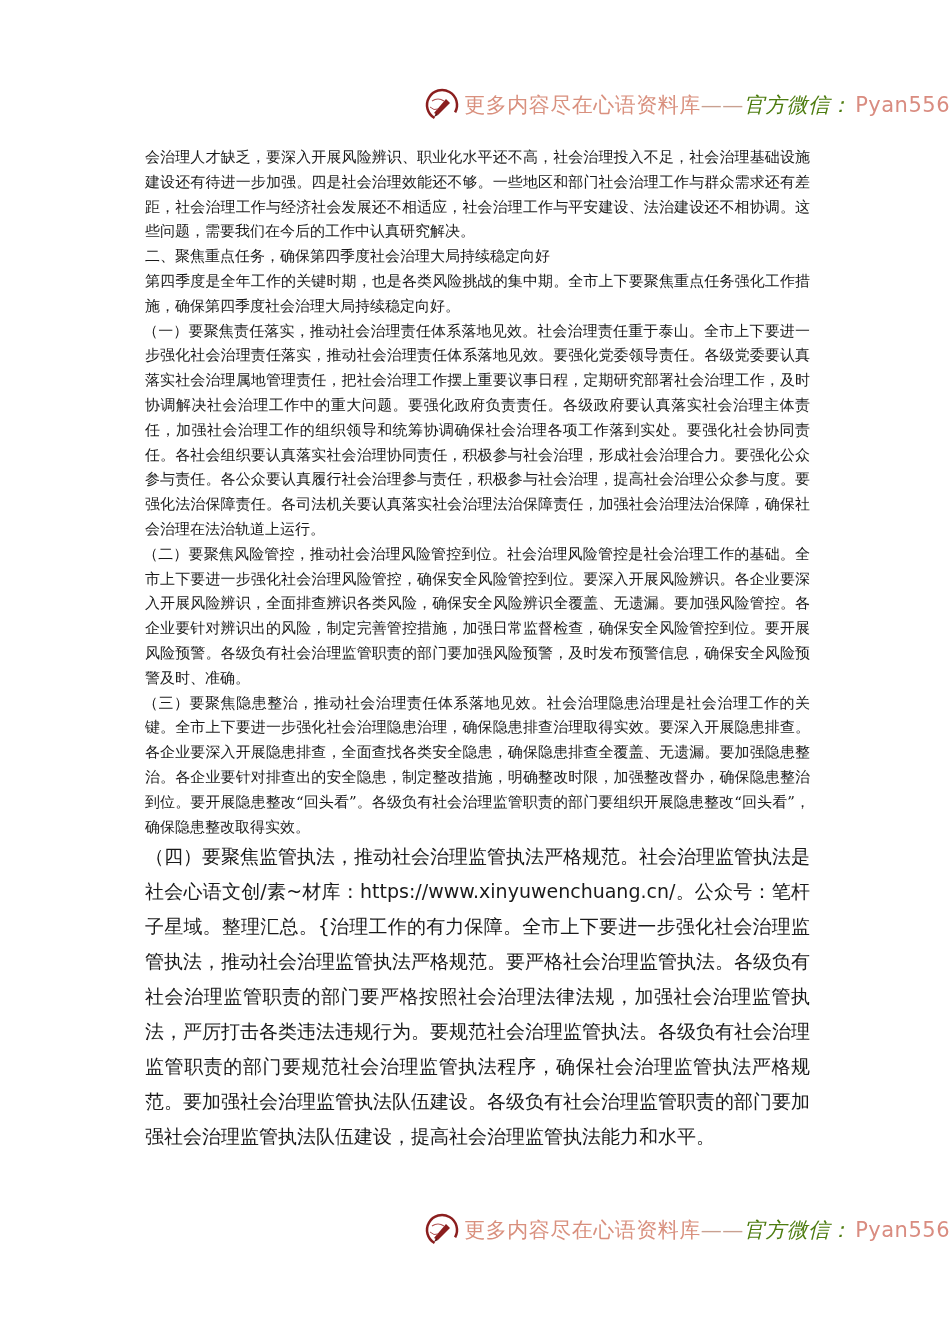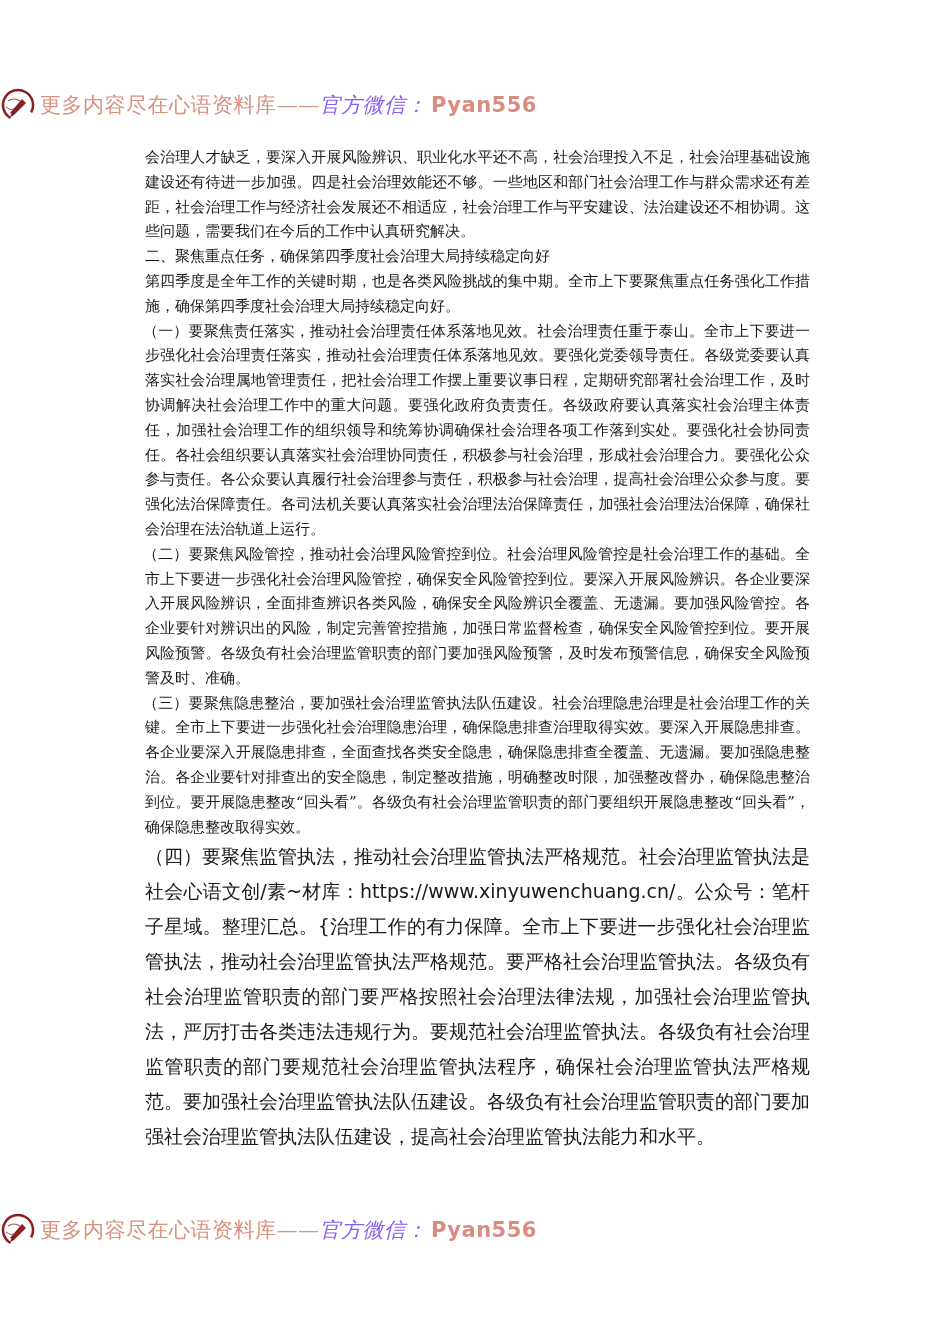--- a/index.html
+++ b/index.html
@@ -15,21 +15,21 @@
       font-family: "DejaVu Serif", "Liberation Serif", serif;
       color: #1a1a1a;
     }
     .banner {
       position: absolute;
       left: 0;
       width: 950px;
       height: 44px;
       display: flex;
       align-items: center;
-      justify-content: flex-start;
+      justify-content: flex-end;
     }
     .banner.top { top: 83px; }
     .banner.bottom { top: 1208px; }
     .banner-inner {
       display: flex;
       align-items: center;
       gap: 4px;
     }
     .logo {
       width: 36px;
@@ -38,27 +38,26 @@
     }
     .banner-text {
       font-family: "DejaVu Serif", serif;
       font-size: 21px;
       letter-spacing: 0.5px;
       display: flex;
       align-items: center;
     }
     .banner-brand { color: #d9907e; }
     .banner-dash { color: #c9a090; }
-    .banner-label { color: #8b5cf6; font-style: italic; }
+    .banner-label { color: #4d7c0f; font-style: italic; }
     .banner-id {
       color: #d98c80;
       font-family: "DejaVu Sans", "Liberation Sans", sans-serif;
       font-size: 21px;
       margin-left: 4px;
-      font-weight: bold;
     }
     .content {
       position: absolute;
       left: 145px;
       top: 145px;
       width: 665px;
     }
     .line-block {
       font-size: 15px;
       line-height: 24.8px;
@@ -115,21 +114,21 @@
 
   <div class="line-block">
     <span class="bold indent-paren">（一）要聚焦责任落实，推动社会治理责任体系落地见效。</span><span>社会治理责任重于泰山。全市上下要进一步强化社会治理责任落实，推动社会治理责任体系落地见效。要强化党委领导责任。各级党委要认真落实社会治理属地管理责任，把社会治理工作摆上重要议事日程，定期研究部署社会治理工作，及时协调解决社会治理工作中的重大问题。要强化政府负责责任。各级政府要认真落实社会治理主体责任，加强社会治理工作的组织领导和统筹协调确保社会治理各项工作落到实处。要强化社会协同责任。各社会组织要认真落实社会治理协同责任，积极参与社会治理，形成社会治理合力。要强化公众参与责任。各公众要认真履行社会治理参与责任，积极参与社会治理，提高社会治理公众参与度。要强化法治保障责任。各司法机关要认真落实社会治理法治保障责任，加强社会治理法治保障，确保社会治理在法治轨道上运行。</span>
   </div>
 
   <div class="line-block">
     <span class="bold indent-paren">（二）要聚焦风险管控，推动社会治理风险管控到位。</span><span>社会治理风险管控是社会治理工作的基础。全市上下要进一步强化社会治理风险管控，确保安全风险管控到位。要深入开展风险辨识。各企业要深入开展风险辨识，全面排查辨识各类风险，确保安全风险辨识全覆盖、无遗漏。要加强风险管控。各企业要针对辨识出的风险，制定完善管控措施，加强日常监督检查，确保安全风险管控到位。要开展风险预警。各级负有社会治理监管职责的部门要加强风险预警，及时发布预警信息，确保安全风险预警及时、准确。</span>
   </div>
 
   <div class="line-block">
-    <span class="bold indent-paren">（三）要聚焦隐患整治，要加强社会治理监管执法队伍建设。</span><span>社会治理隐患治理是社会治理工作的关键。全市上下要进一步强化社会治理隐患治理，确保隐患排查治理取得实效。要深入开展隐患排查。各企业要深入开展隐患排查，全面查找各类安全隐患，确保隐患排查全覆盖、无遗漏。要加强隐患整治。各企业要针对排查出的安全隐患，制定整改措施，明确整改时限，加强整改督办，确保隐患整治到位。要开展隐患整改“回头看”。各级负有社会治理监管职责的部门要组织开展隐患整改“回头看”，确保隐患整改取得实效。</span>
+    <span class="bold indent-paren">（三）要聚焦隐患整治，推动社会治理责任体系落地见效。</span><span>社会治理隐患治理是社会治理工作的关键。全市上下要进一步强化社会治理隐患治理，确保隐患排查治理取得实效。要深入开展隐患排查。各企业要深入开展隐患排查，全面查找各类安全隐患，确保隐患排查全覆盖、无遗漏。要加强隐患整治。各企业要针对排查出的安全隐患，制定整改措施，明确整改时限，加强整改督办，确保隐患整治到位。要开展隐患整改“回头看”。各级负有社会治理监管职责的部门要组织开展隐患整改“回头看”，确保隐患整改取得实效。</span>
   </div>
 
   <div class="sans-block">
     <span>（四）要聚焦监管执法，推动社会治理监管执法严格规范。社会治理监管执法是社会心语文创/素~材库：https://www.xinyuwenchuang.cn/。公众号：笔杆子星域。整理汇总。{治理工作的有力保障。全市上下要进一步强化社会治理监管执法，推动社会治理监管执法严格规范。要严格社会治理监管执法。各级负有社会治理监管职责的部门要严格按照社会治理法律法规，加强社会治理监管执法，严厉打击各类违法违规行为。要规范社会治理监管执法。各级负有社会治理监管职责的部门要规范社会治理监管执法程序，确保社会治理监管执法严格规范。要加强社会治理监管执法队伍建设。各级负有社会治理监管职责的部门要加强社会治理监管执法队伍建设，提高社会治理监管执法能力和水平。</span>
   </div>
 
 </div>
 
 <div class="banner bottom">
   <div class="banner-inner">

